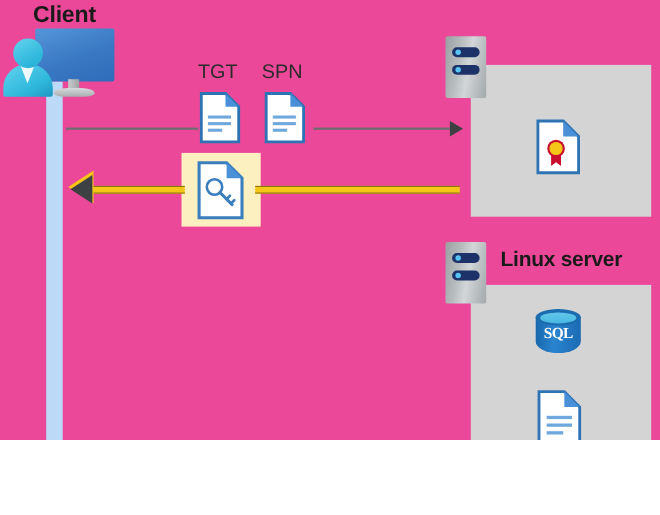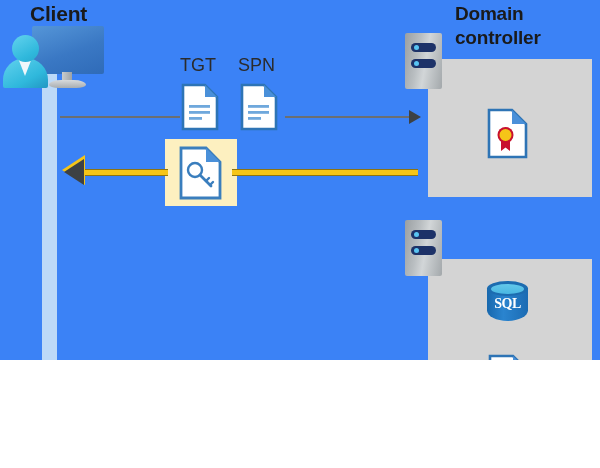--- a/index.html
+++ b/index.html
@@ -6,22 +6,22 @@
     margin: 0;
     padding: 0;
     background: #ffffff;
   }
   body {
     font-family: "Liberation Sans", sans-serif;
   }
   #canvas {
     position: relative;
     width: 600px;
-    height: 360px;
-    background: #3b82f6;
+    height: 400px;
+    background: #ec4899;
     overflow: hidden;
   }
   .abs { position: absolute; }
 
   
   .lifeline {
     left: 42px;
     top: 74px;
     width: 15px;
     height: 384px;
@@ -330,21 +330,20 @@
     <div class="rack">
       <div class="rack-bay" style="top:10px;">
         <div class="rack-led"></div>
       </div>
       <div class="rack-bay" style="top:26px;">
         <div class="rack-led"></div>
       </div>
     </div>
   </div>
 
-  <div class="abs title" id="dc-title">Domain controller</div>
 
   <div class="doc" style="left:487px;top:108px;">
     <svg width="41" height="51" viewBox="0 0 41 51">
       <path d="M2 2 H25 L39 16 V49 H2 Z" fill="#ffffff" stroke="#2e74b5" stroke-width="2.6"></path>
       <path d="M25 2 L39 16 H25 Z" fill="#4a90d9"></path>
       <path d="M14 30 L14 43 L18.5 39.5 L23 43 L23 30 Z" fill="#c8102e"></path>
       <circle cx="18.5" cy="27" r="8" fill="#c8102e"></circle>
       <circle cx="18.5" cy="27" r="6" fill="#f5c518"></circle>
     </svg>
   </div>
@@ -355,20 +354,21 @@
     <div class="rack">
       <div class="rack-bay" style="top:10px;">
         <div class="rack-led"></div>
       </div>
       <div class="rack-bay" style="top:26px;">
         <div class="rack-led"></div>
       </div>
     </div>
   </div>
 
+  <div class="abs title" id="linux-title">Linux server</div>
 
   <div class="abs sql-cyl">
     <div class="sql-body"></div>
     <div class="sql-top">
       <div class="sql-top-inner"></div>
     </div>
     <div class="sql-text">SQL</div>
   </div>
 
   <div class="doc" style="left:488px;top:354px;">

